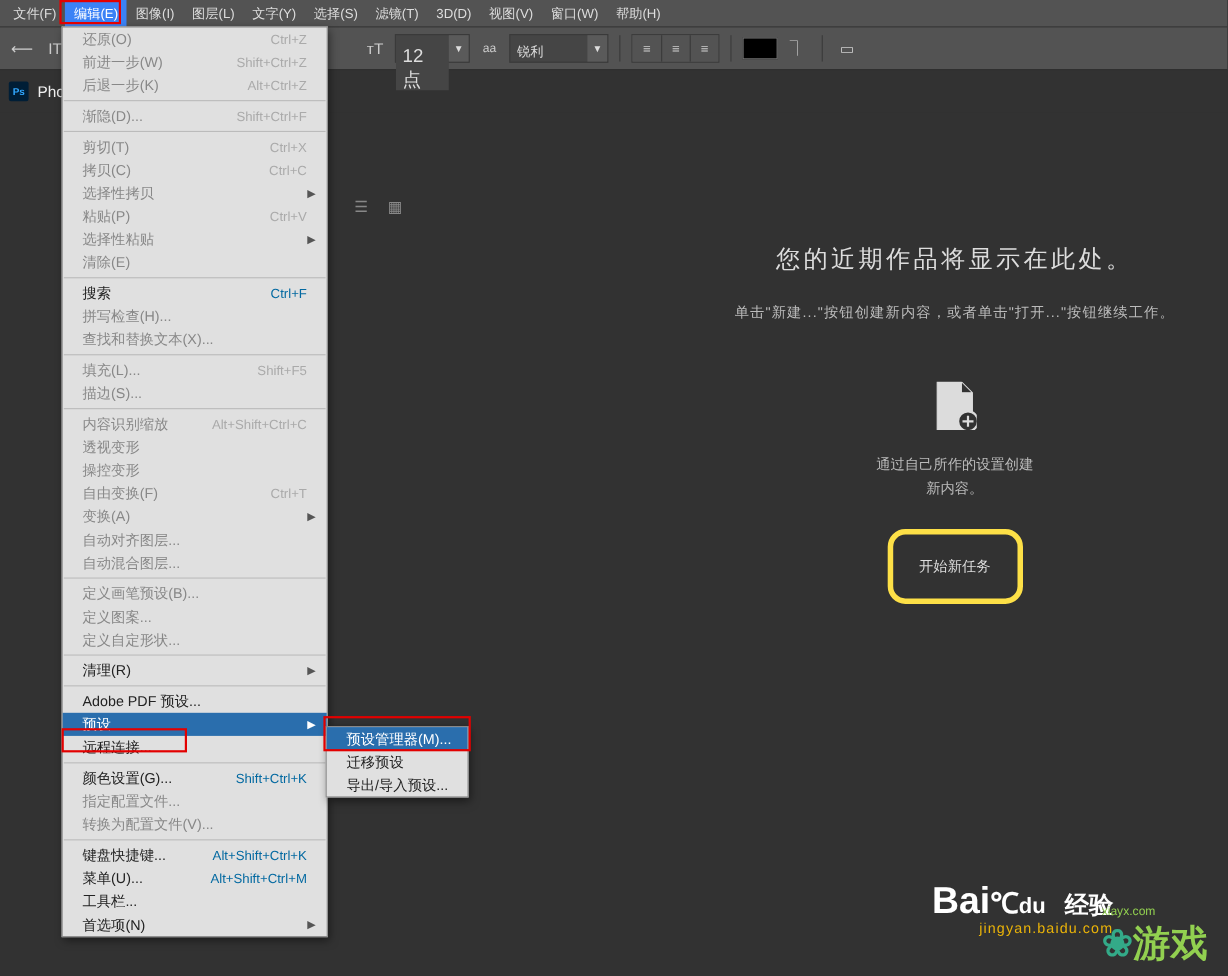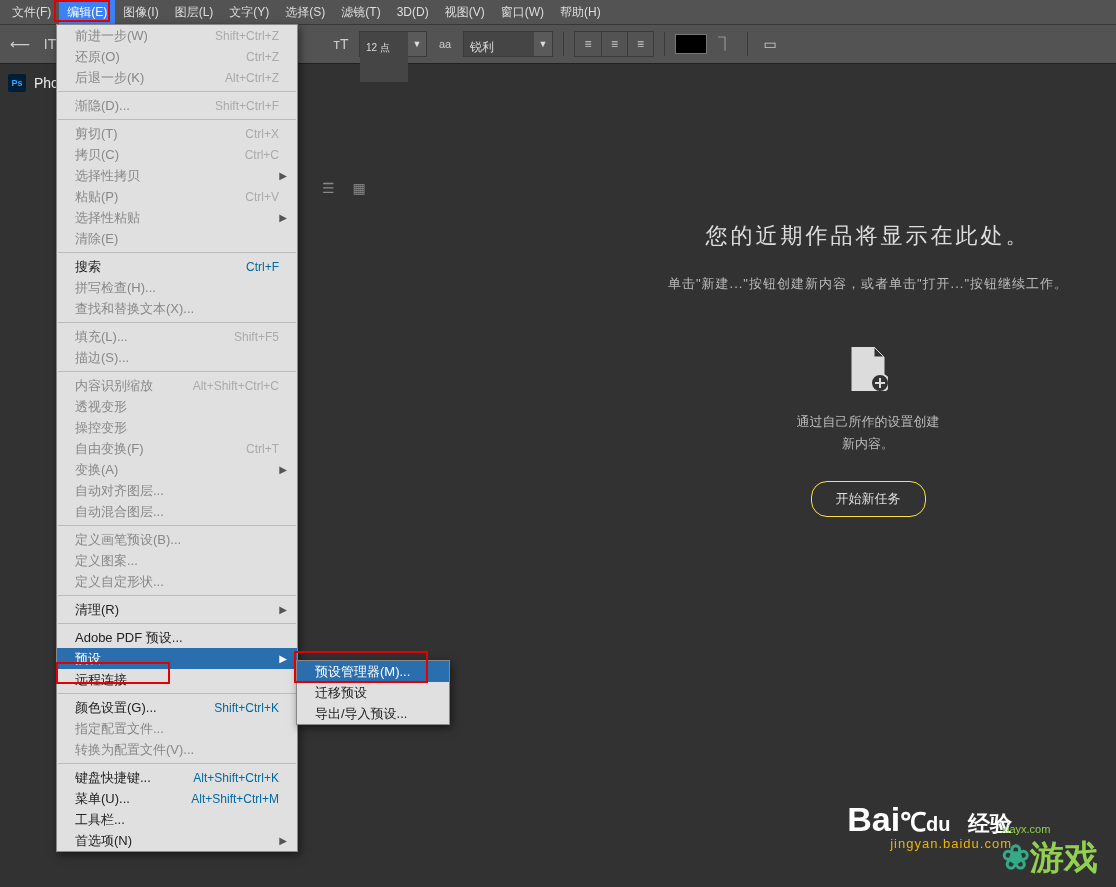--- a/index.html
+++ b/index.html
@@ -61,21 +61,21 @@
   border: 1px solid #3a3a3a;
   background: #454545;
 }
 .font-size-input {
   width: 48px;
   height: 41px;
   background: #454545;
   border: none;
   color: #ddd;
   padding: 0 6px;
-  font-size: 10px;
+  font-size: 17px;
   outline: none;
   margin-top: 35px;
 }
 .dd-btn {
   width: 18px;
   height: 24px;
   background: #5a5a5a;
   color: #ddd;
   display: flex;
   align-items: center;
@@ -187,22 +187,22 @@
   fill: #dcdcdc;
 }
 .welcome-desc {
   font-size: 13px;
   color: #bbb;
   line-height: 1.7;
   margin-bottom: 26px;
 }
 .start-btn {
   display: inline-block;
-  padding: 8px 24px;
-  border: 1px solid #fde047;
+  padding: 20px 24px;
+  border: 5px solid #fde047;
   border-radius: 16px;
   color: #ddd;
   font-size: 13px;
 }
 
 .dropdown {
   position: absolute;
   left: 56px;
   top: 24px;
   width: 242px;
@@ -270,21 +270,21 @@
 }
 .menu-sep {
   height: 1px;
   background: #bbb;
   margin: 3px 1px;
 }
 .submenu {
   position: absolute;
   left: 296px;
   top: 660px;
-  width: 154px;
+  width: 130px;
   background: #e0e0e0;
   color: #222;
   border: 1px solid #888;
   box-shadow: 2px 3px 8px rgba(0,0,0,.5);
   z-index: 101;
   font-size: 13px;
 }
 .submenu .menu-item {
   padding-right: 14px;
 }
@@ -392,26 +392,26 @@
     <div class="welcome-desc">
       <div>通过自己所作的设置创建</div>
       <div>新内容。</div>
     </div>
     <div class="start-btn">开始新任务</div>
   </div>
 </div>
 
 <div class="dropdown" id="edit-dropdown">
     <div class="menu-item disabled">
+      <span>还原(O)</span>
+      <span class="menu-shortcut">Ctrl+Z</span>
+    </div>
+    <div class="menu-item disabled">
       <span>前进一步(W)</span>
       <span class="menu-shortcut">Shift+Ctrl+Z</span>
-    </div>
-    <div class="menu-item disabled">
-      <span>还原(O)</span>
-      <span class="menu-shortcut">Ctrl+Z</span>
     </div>
     <div class="menu-item disabled">
       <span>后退一步(K)</span>
       <span class="menu-shortcut">Alt+Ctrl+Z</span>
     </div>
     <div class="menu-sep"></div>
     <div class="menu-item disabled">
       <span>渐隐(D)...</span>
       <span class="menu-shortcut">Shift+Ctrl+F</span>
     </div>

